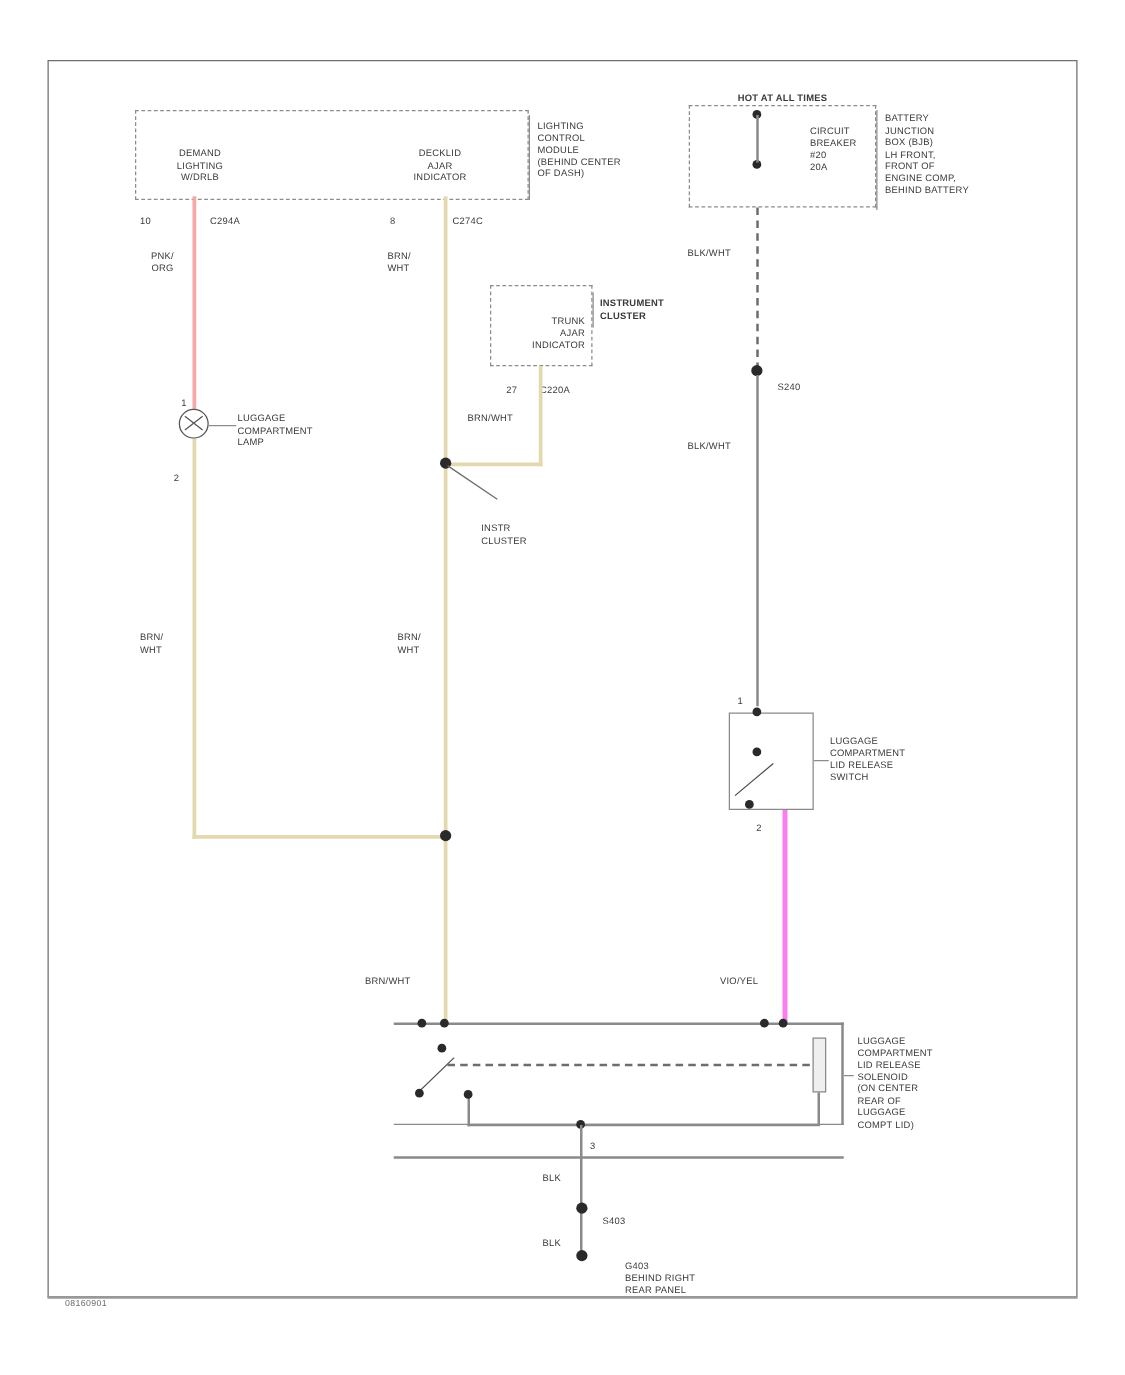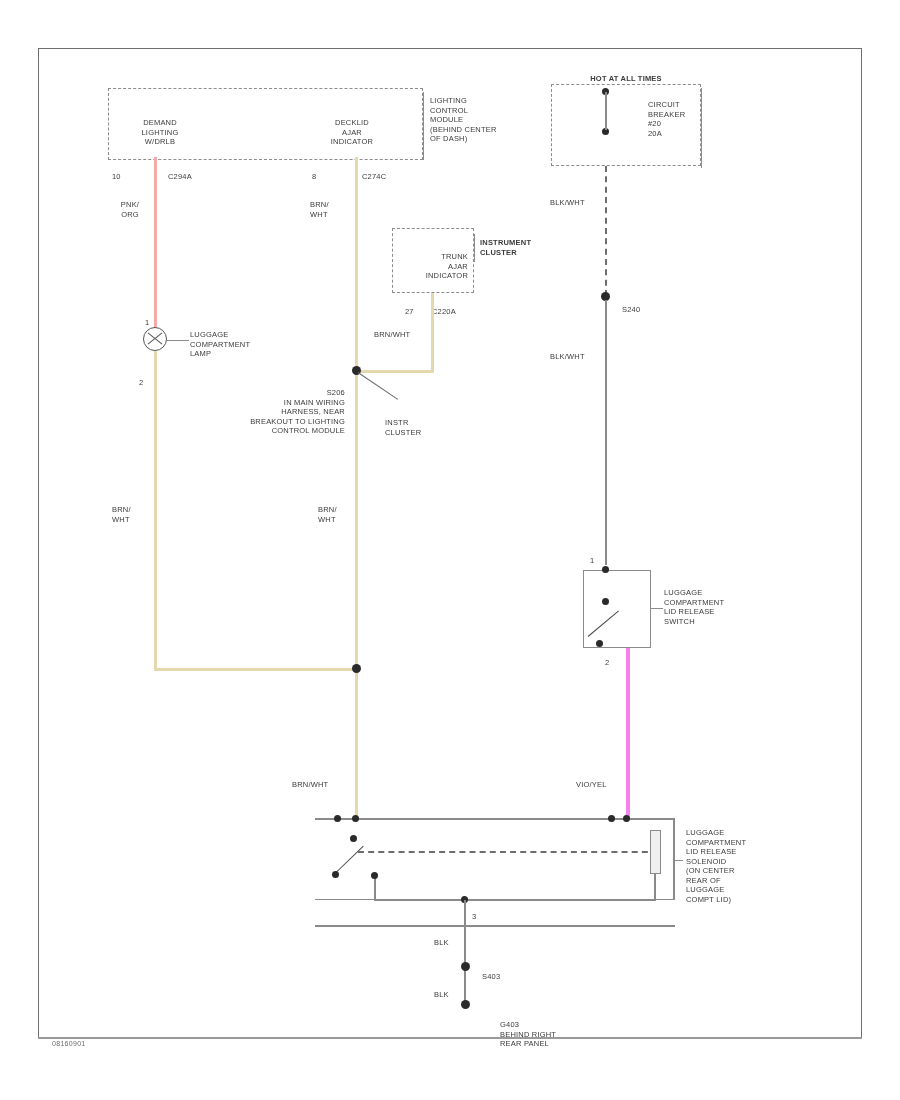--- a/index.html
+++ b/index.html
@@ -86,20 +86,27 @@
   <div class="lbl" style="left:648px;top:100px;width:60px;">CIRCUIT
 BREAKER
 #20
 20A</div>
 
   <div class="dot sm" style="left:602px;top:88px;"></div>
   <div class="dot sm" style="left:602px;top:128px;"></div>
   <div class="wire v blk" style="left:604.5px;top:92px;height:38px;"></div>
 
   <div class="leader" style="left:701px;top:88px;height:80px;"></div>
+  <div class="lbl" style="left:708px;top:90px;width:120px;">BATTERY
+JUNCTION
+BOX (BJB)
+LH FRONT,
+FRONT OF
+ENGINE COMP,
+BEHIND BATTERY</div>
 
   <div class="box-dashed" style="left:392px;top:228px;width:82px;height:65px;"></div>
   <div class="lbl c" style="left:398px;top:252px;width:70px;text-align:right;">TRUNK
 AJAR
 INDICATOR</div>
   <div class="leader" style="left:474px;top:234px;height:28px;"></div>
   <div class="lbl" style="left:480px;top:238px;width:90px;font-weight:bold;">INSTRUMENT
 CLUSTER</div>
 
   <div class="lbl" style="left:405px;top:307px;width:14px;">27</div>
@@ -133,25 +140,20 @@
   <div class="lbl" style="left:362px;top:172px;width:46px;">C274C</div>
   <div class="lbl" style="left:310px;top:200px;width:40px;">BRN/
 WHT</div>
   <div class="lbl" style="left:318px;top:505px;width:40px;">BRN/
 WHT</div>
 
   <div class="dot" style="left:352px;top:366px;"></div>
   <div class="arrowline" style="left:358px;top:372px;width:48px;transform:rotate(34deg);"></div>
   <div class="lbl" style="left:385px;top:418px;width:70px;">INSTR
 CLUSTER</div>
-  <div class="lbl r" style="left:215px;top:388px;width:130px;">S206
-IN MAIN WIRING
-HARNESS, NEAR
-BREAKOUT TO LIGHTING
-CONTROL MODULE</div>
 
   <div class="dot" style="left:352px;top:664px;"></div>
   <div class="lbl" style="left:292px;top:780px;width:56px;">BRN/WHT</div>
 
   <div class="dash-v" style="left:605px;top:166px;height:130px;"></div>
   <div class="lbl" style="left:550px;top:198px;width:52px;">BLK/WHT</div>
 
   <div class="dot" style="left:601px;top:292px;"></div>
   <div class="lbl" style="left:622px;top:305px;width:40px;">S240</div>
 
@@ -213,20 +215,20 @@
 
   <div class="wire v" style="left:464px;top:900px;height:105px;"></div>
   <div class="lbl" style="left:472px;top:912px;width:14px;">3</div>
   <div class="lbl" style="left:434px;top:938px;width:26px;">BLK</div>
 
   <div class="dot" style="left:461px;top:962px;"></div>
   <div class="lbl" style="left:482px;top:972px;width:34px;">S403</div>
   <div class="lbl" style="left:434px;top:990px;width:26px;">BLK</div>
 
   <div class="dot" style="left:461px;top:1000px;"></div>
-  <div class="lbl" style="left:500px;top:1008px;width:100px;margin-top:12px;">G403
+  <div class="lbl" style="left:500px;top:1008px;width:100px;">G403
 BEHIND RIGHT
 REAR PANEL</div>
 
   <div class="footer-rule"></div>
   <div class="code" style="left:52px;top:1040px;">08160901</div>
 
 </div>
 
 </body></html>

